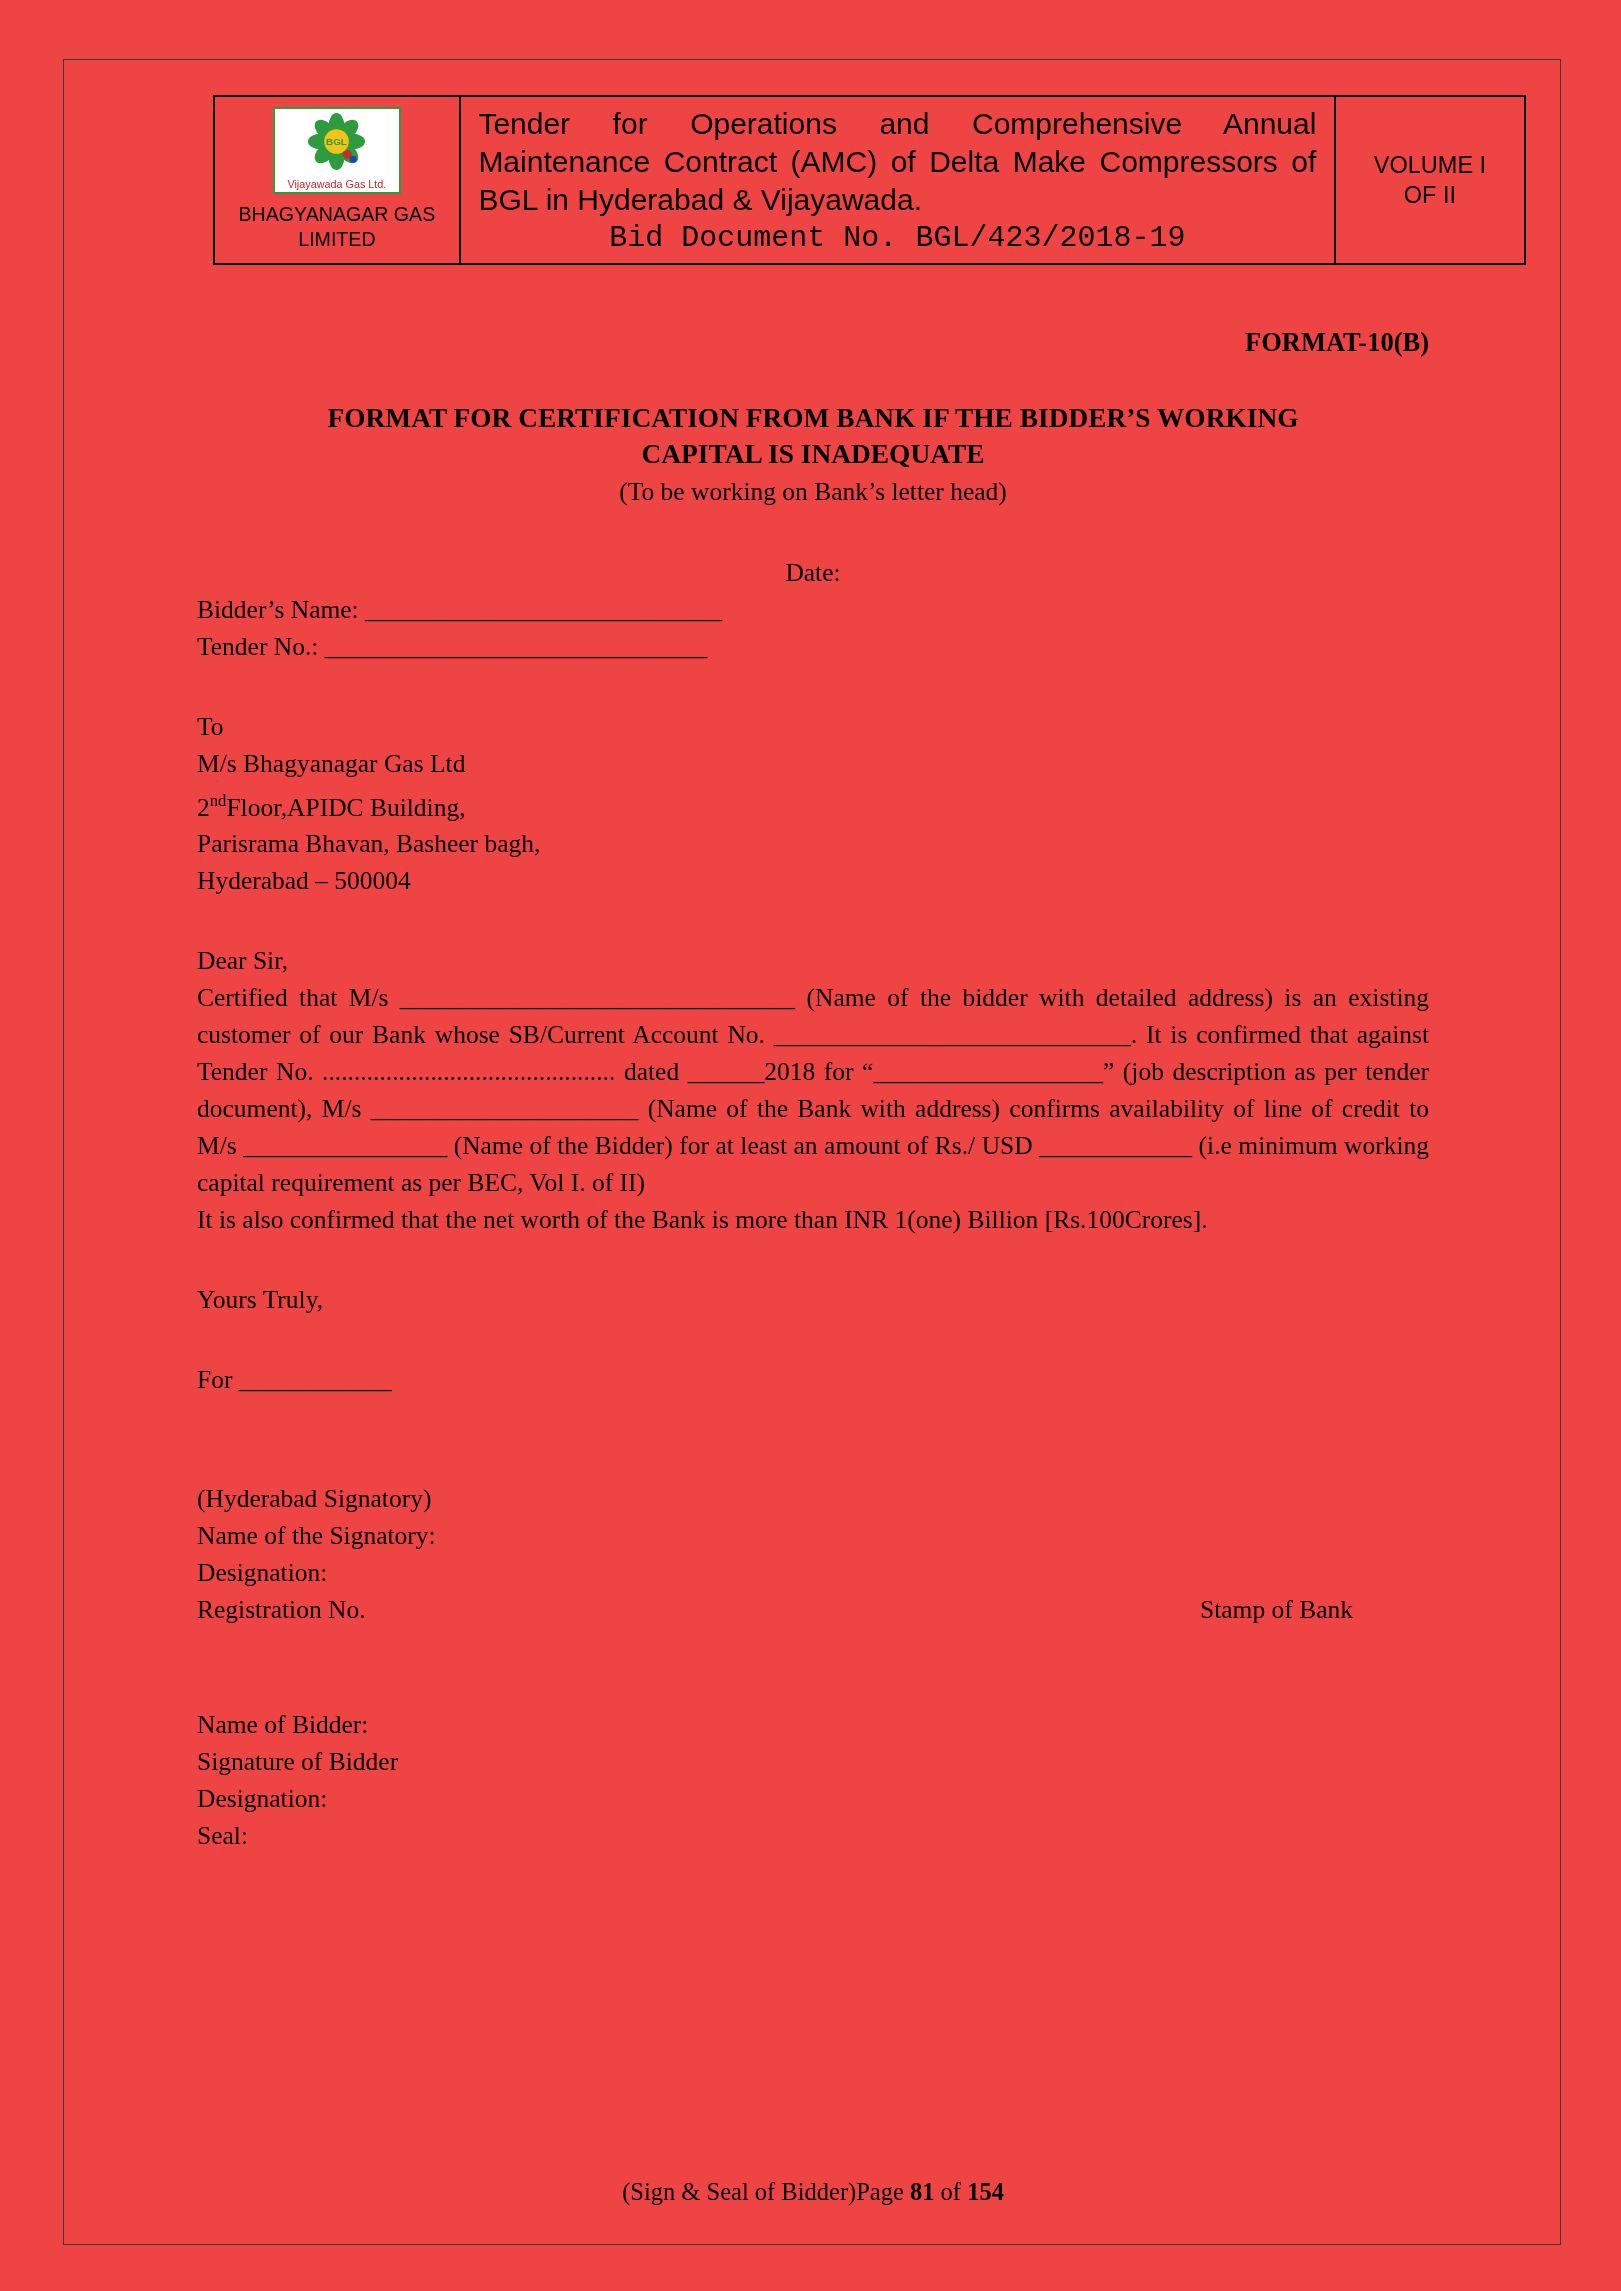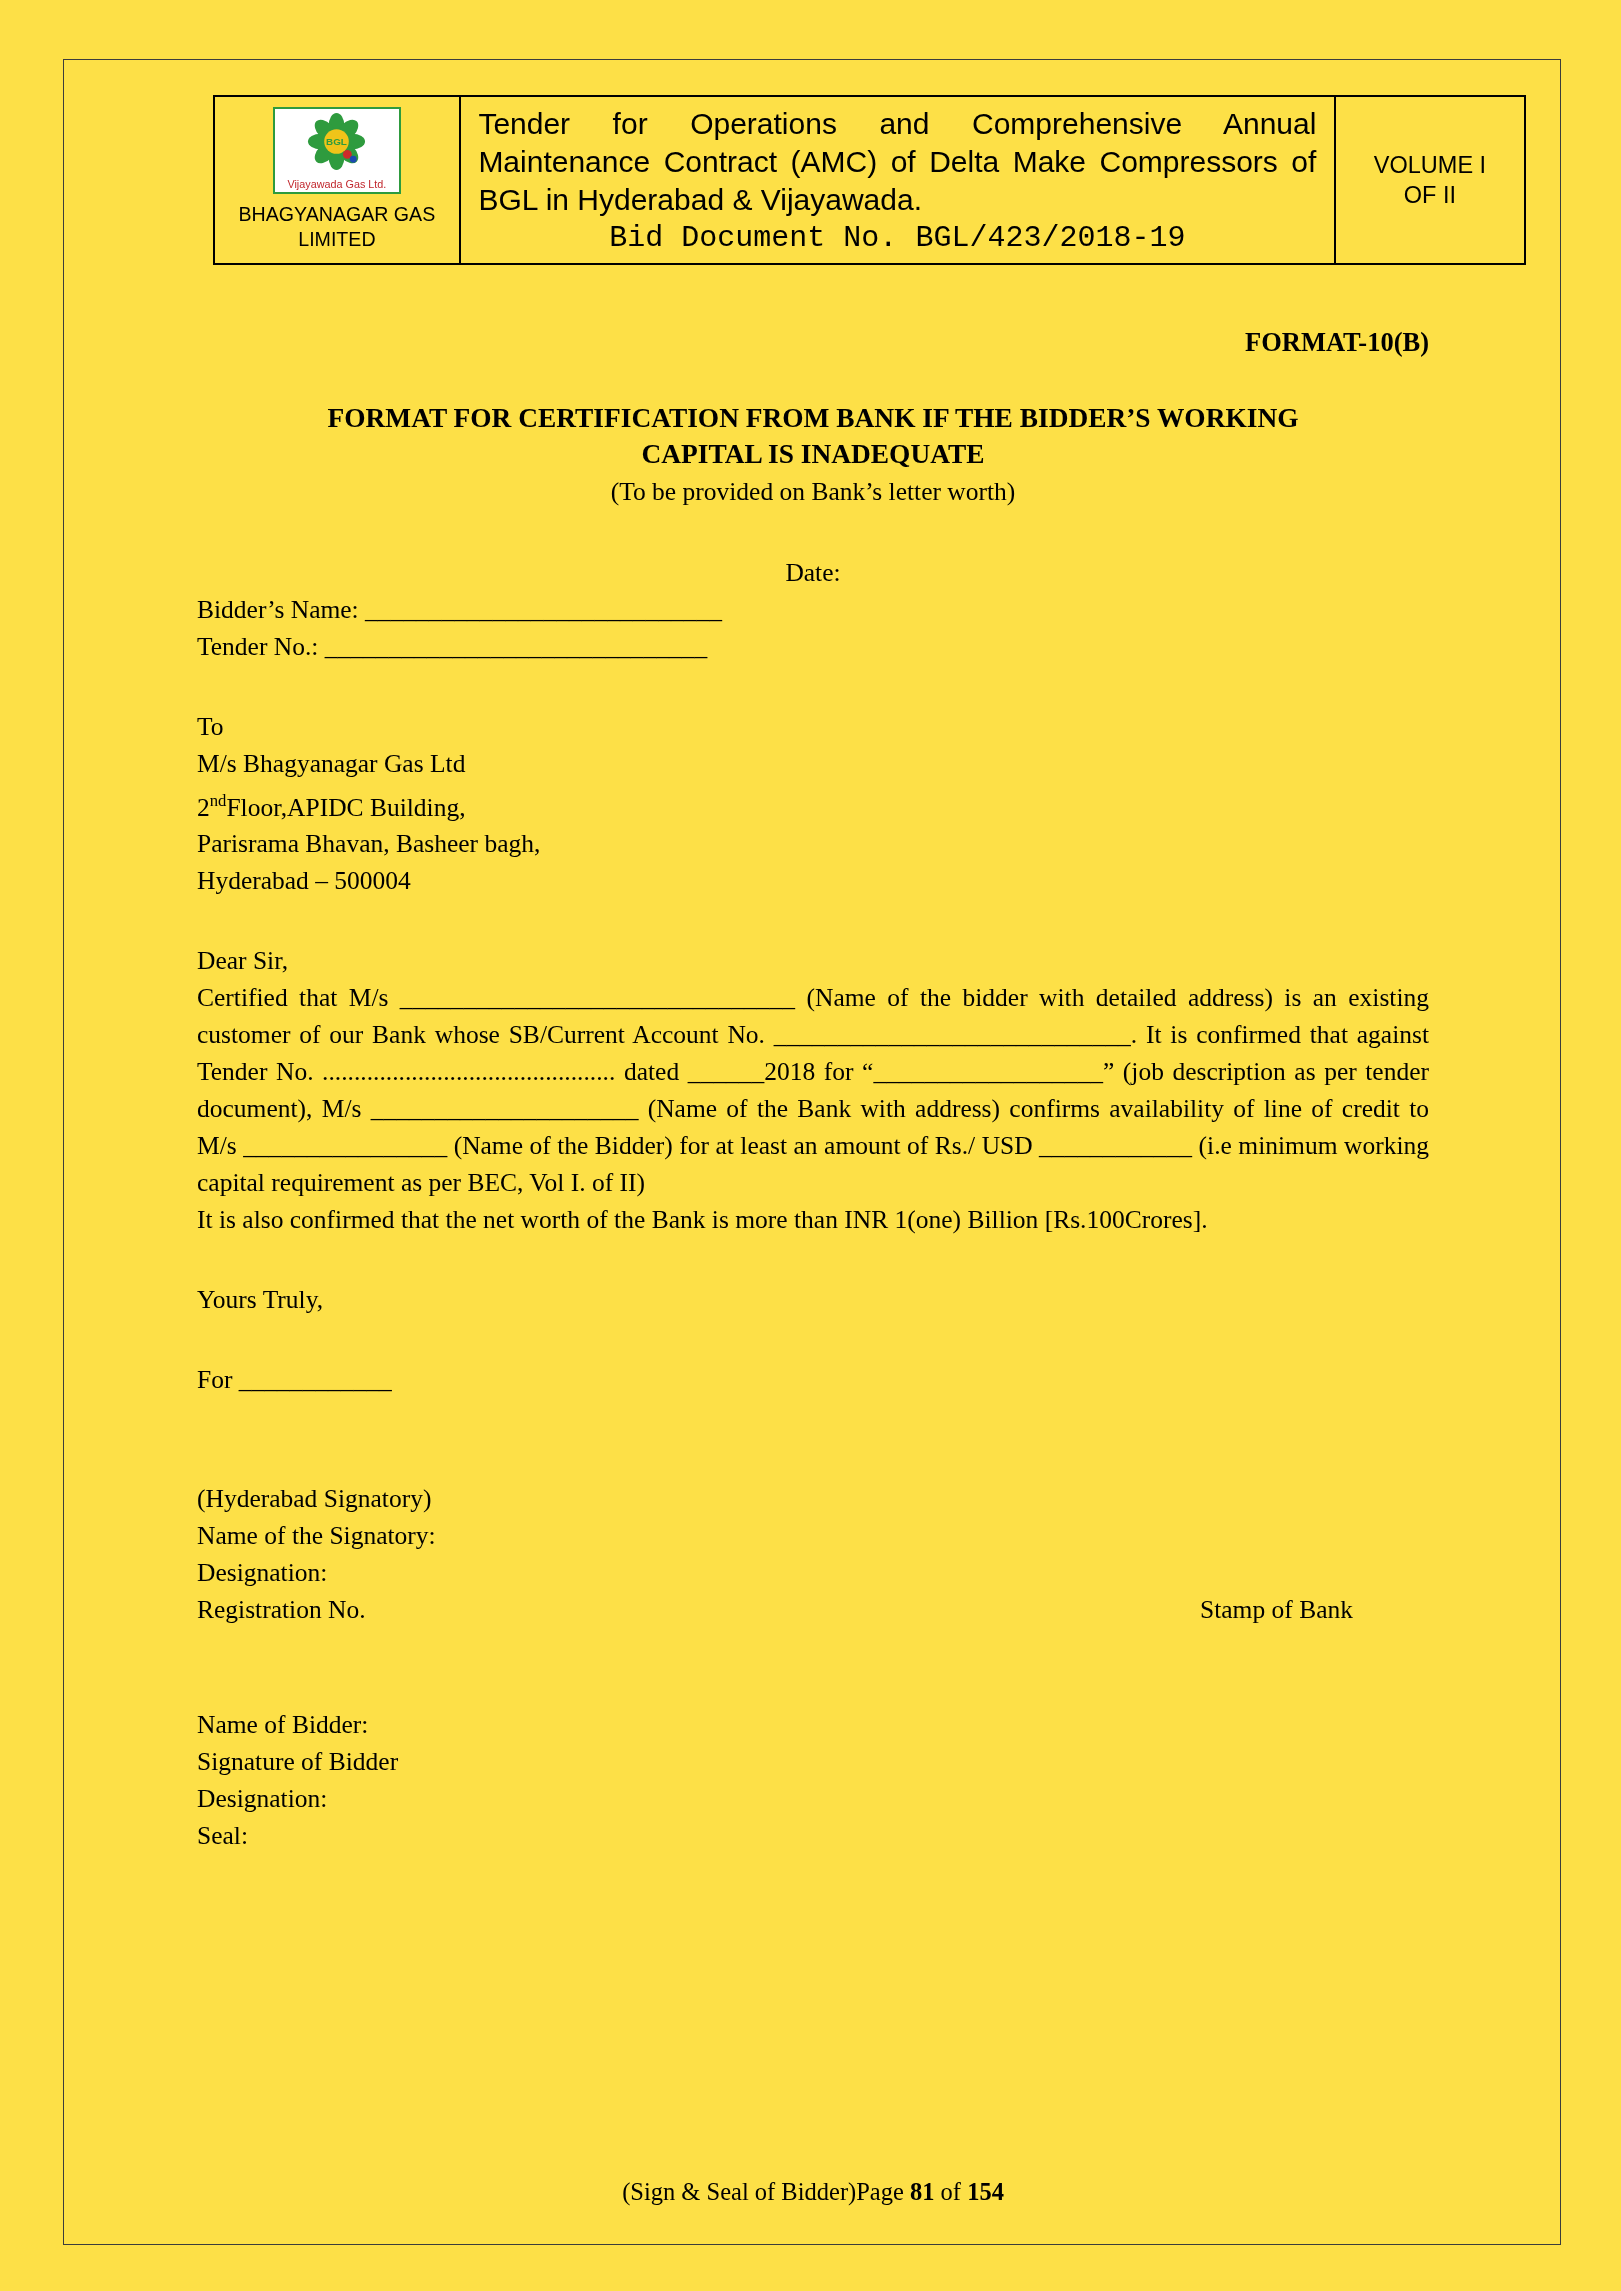--- a/index.html
+++ b/index.html
@@ -1,21 +1,21 @@
 <!DOCTYPE html>
 <html><head>
 <meta charset="utf-8">
 <style>
   html, body { margin: 0; padding: 0; }
   body { background: #ffffff; }
   .page {
     position: relative;
     width: 1621px;
     height: 2292px;
-    background: #fde047;
+    background: #ef4444;
     font-family: "Liberation Serif", serif;
     color: #000000;
     overflow: hidden;
   }
   .frame {
     position: absolute;
     left: 63px;
     top: 59px;
     width: 1496px;
     height: 2184px;
@@ -173,21 +173,21 @@
       </table>
 
     <div class="content">
 
       <div class="format-label">FORMAT-10(B)</div>
 
       <div class="main-heading">
         <div>FORMAT FOR CERTIFICATION FROM BANK IF THE BIDDER’S WORKING</div>
         <div>CAPITAL IS INADEQUATE</div>
       </div>
-      <div class="subtitle">(To be provided on Bank’s letter worth)</div>
+      <div class="subtitle">(To be working on Bank’s letter head)</div>
 
       <div class="date-block">
         <div class="line date-line">Date:</div>
         <div class="line">Bidder’s Name: ____________________________</div>
         <div class="line">Tender No.: ______________________________</div>
       </div>
 
       <div class="address-block">
         <div class="line">To</div>
         <div class="line">M/s Bhagyanagar Gas Ltd</div>

